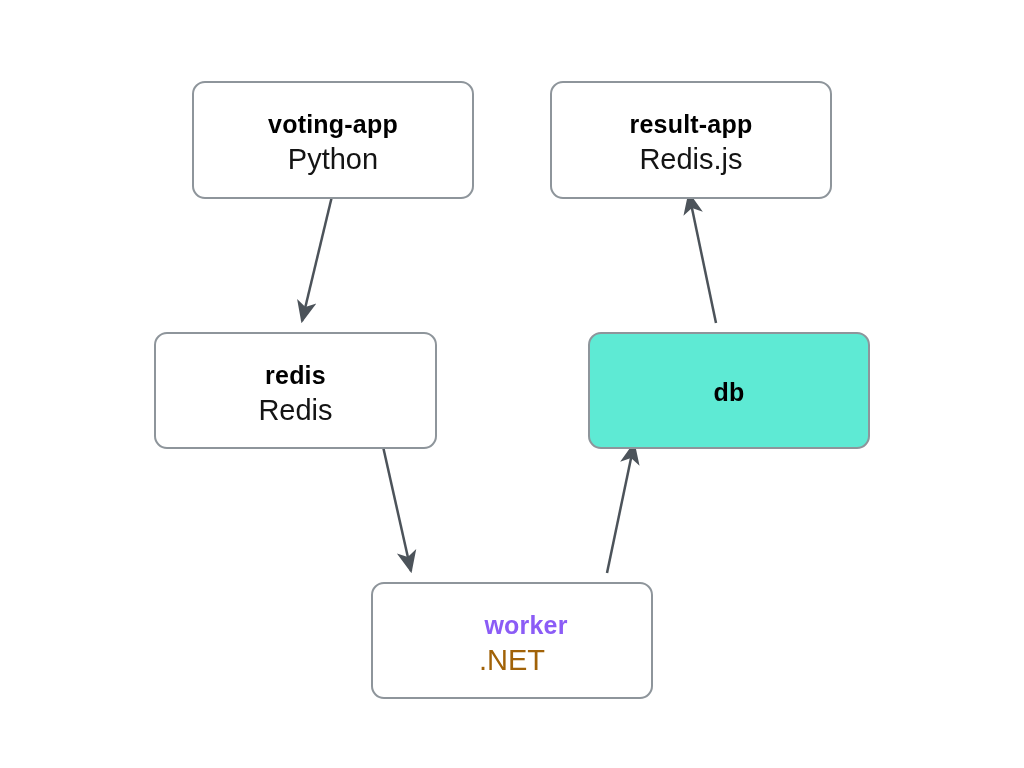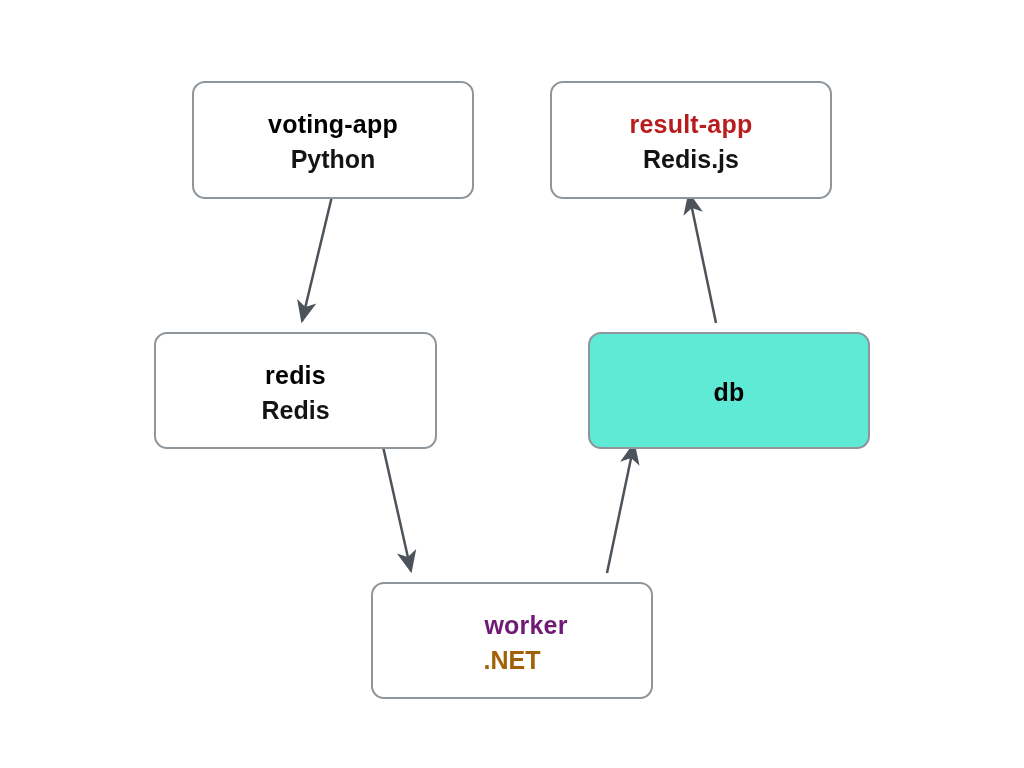--- a/index.html
+++ b/index.html
@@ -44,23 +44,23 @@
     padding-top: 4px;
   }
   .node-title {
     font-size: 25px;
     line-height: 35px;
     font-weight: bold;
     color: #000000;
     letter-spacing: 0.2px;
   }
   .node-subtitle {
-    font-size: 25px;
+    font-size: 29px;
     line-height: 35px;
-    font-weight: bold;
+    font-weight: normal;
     color: #141414;
   }
 </style>
 </head>
 <body>
 
 <div id="canvas">
   <svg id="edges-layer" width="1024" height="768" viewBox="0 0 1024 768" xmlns="http://www.w3.org/2000/svg">
     <defs>
       <marker id="arrowhead" viewBox="0 0 10 10" refX="9" refY="5" markerWidth="9" markerHeight="9" orient="auto-start-reverse" markerUnits="strokeWidth">
@@ -71,28 +71,28 @@
       <line x1="382" y1="442" x2="411" y2="571" stroke="#4c535a" stroke-width="2.5" marker-end="url(#arrowhead)"></line>
       <line x1="607" y1="573" x2="634" y2="444" stroke="#4c535a" stroke-width="2.5" marker-end="url(#arrowhead)"></line>
       <line x1="716" y1="323" x2="689" y2="194" stroke="#4c535a" stroke-width="2.5" marker-end="url(#arrowhead)"></line>
     </svg>
   <div id="nodes-layer">
       <div class="node" style="left: 192px; top: 73px; width: 282px; height: 118px; border-color: rgb(142, 149, 155); border-width: 2px; border-radius: 13px; background: rgb(255, 255, 255);">
         <div class="node-title" style="color: rgb(0, 0, 0);">voting-app</div>
         <div class="node-subtitle" style="color: rgb(20, 20, 20);">Python</div>
       </div>
       <div class="node" style="left: 550px; top: 73px; width: 282px; height: 118px; border-color: rgb(142, 149, 155); border-width: 2px; border-radius: 13px; background: rgb(255, 255, 255);">
-        <div class="node-title" style="color: #b91c1c;">result-app</div>
+        <div class="node-title" style="color: #000000;">result-app</div>
         <div class="node-subtitle" style="color: rgb(20, 20, 20);">Redis.js</div>
       </div>
       <div class="node" style="left: 154px; top: 324px; width: 283px; height: 117px; border-color: rgb(142, 149, 155); border-width: 2px; border-radius: 13px; background: rgb(255, 255, 255);">
         <div class="node-title" style="color: rgb(0, 0, 0);">redis</div>
         <div class="node-subtitle" style="color: rgb(20, 20, 20);">Redis</div>
       </div>
       <div class="node" style="left: 588px; top: 324px; width: 282px; height: 117px; border-color: rgb(142, 149, 155); border-width: 2px; border-radius: 13px; background: #5eead4;">
         <div class="node-title" style="color: rgb(0, 0, 0);">db</div>
       </div>
       <div class="node" style="left: 371px; top: 574px; width: 282px; height: 117px; border-color: rgb(142, 149, 155); border-width: 2px; border-radius: 13px; background: rgb(255, 255, 255);">
-        <div class="node-title" style="color: #701a75; margin-left: 28px;">worker</div>
+        <div class="node-title" style="color: #8b5cf6; margin-left: 28px;">worker</div>
         <div class="node-subtitle" style="color: #a16207;">.NET</div>
       </div>
     </div>
 </div>
 
 </body></html>

